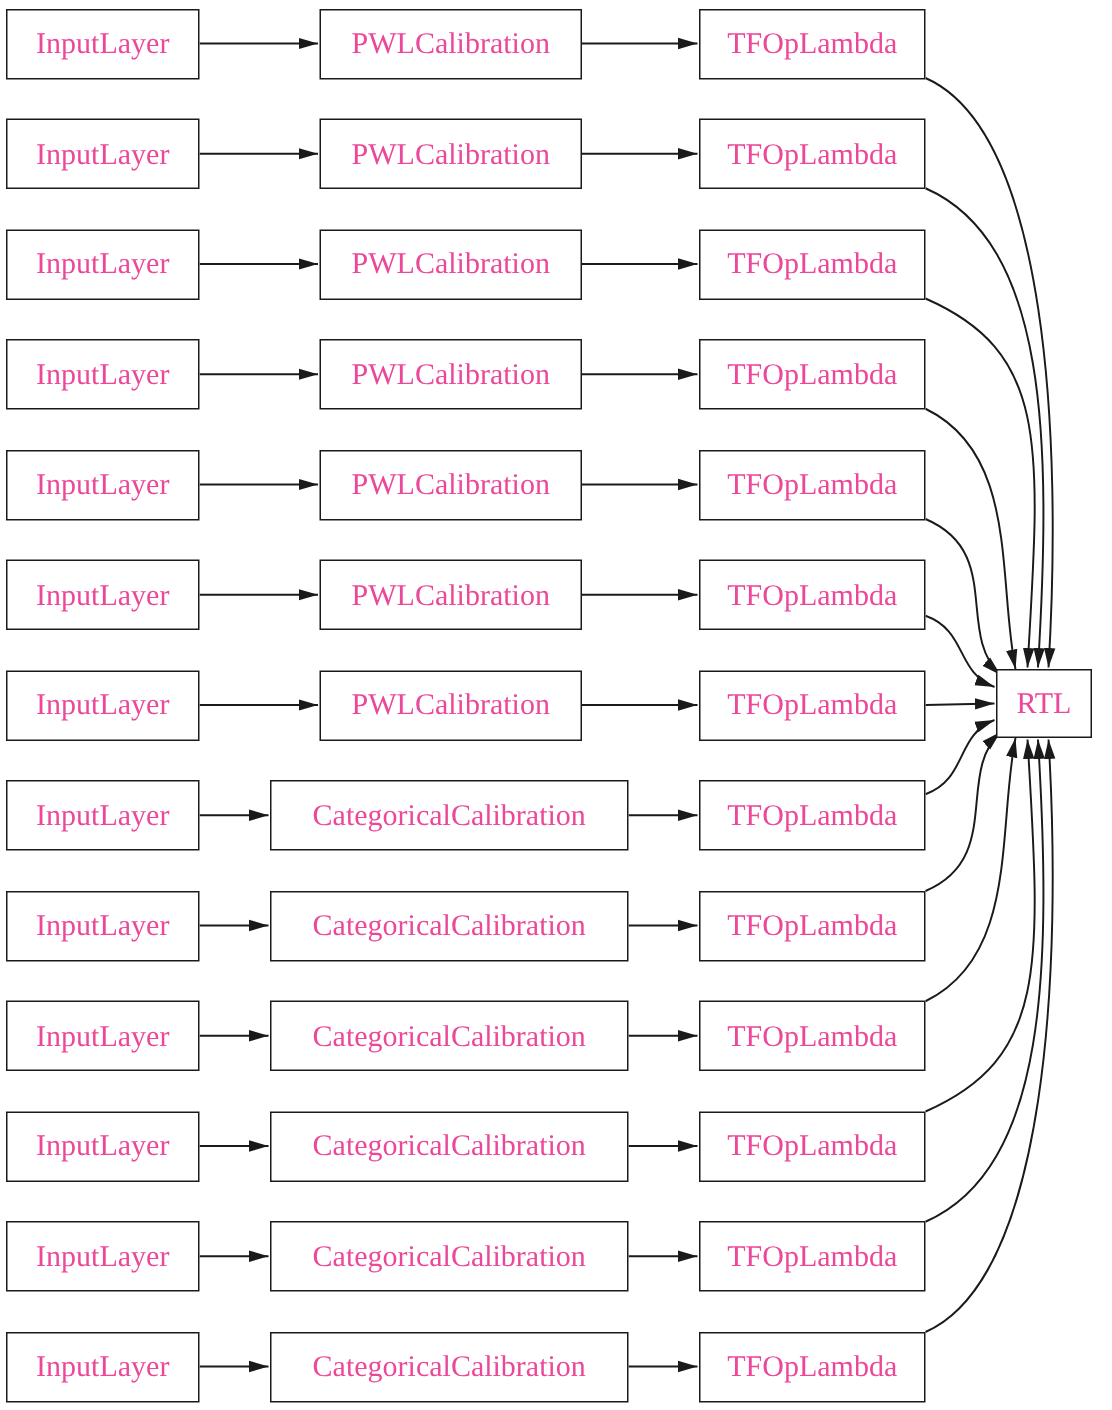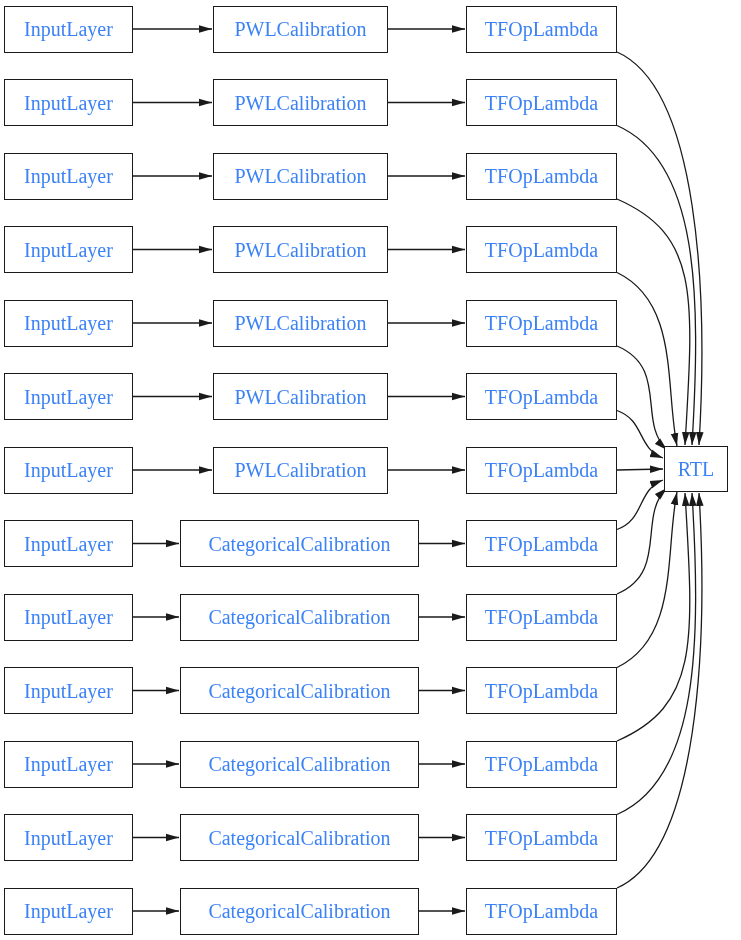--- a/index.html
+++ b/index.html
@@ -24,21 +24,21 @@
   }
   .node {
     position: absolute;
     box-sizing: border-box;
     background: #ffffff;
     border: 1.4px solid #1a1a1a;
     display: flex;
     align-items: center;
     justify-content: center;
     font-size: 20px;
-    color: #3b82f6;
+    color: #ec4899;
     white-space: nowrap;
     line-height: 1;
   }
 </style>
 </head>
 <body>
 
 <div class="canvas">
   <svg class="edges-layer" id="edges" width="741" height="940" viewBox="0 0 741 940" xmlns="http://www.w3.org/2000/svg">
     <defs>

